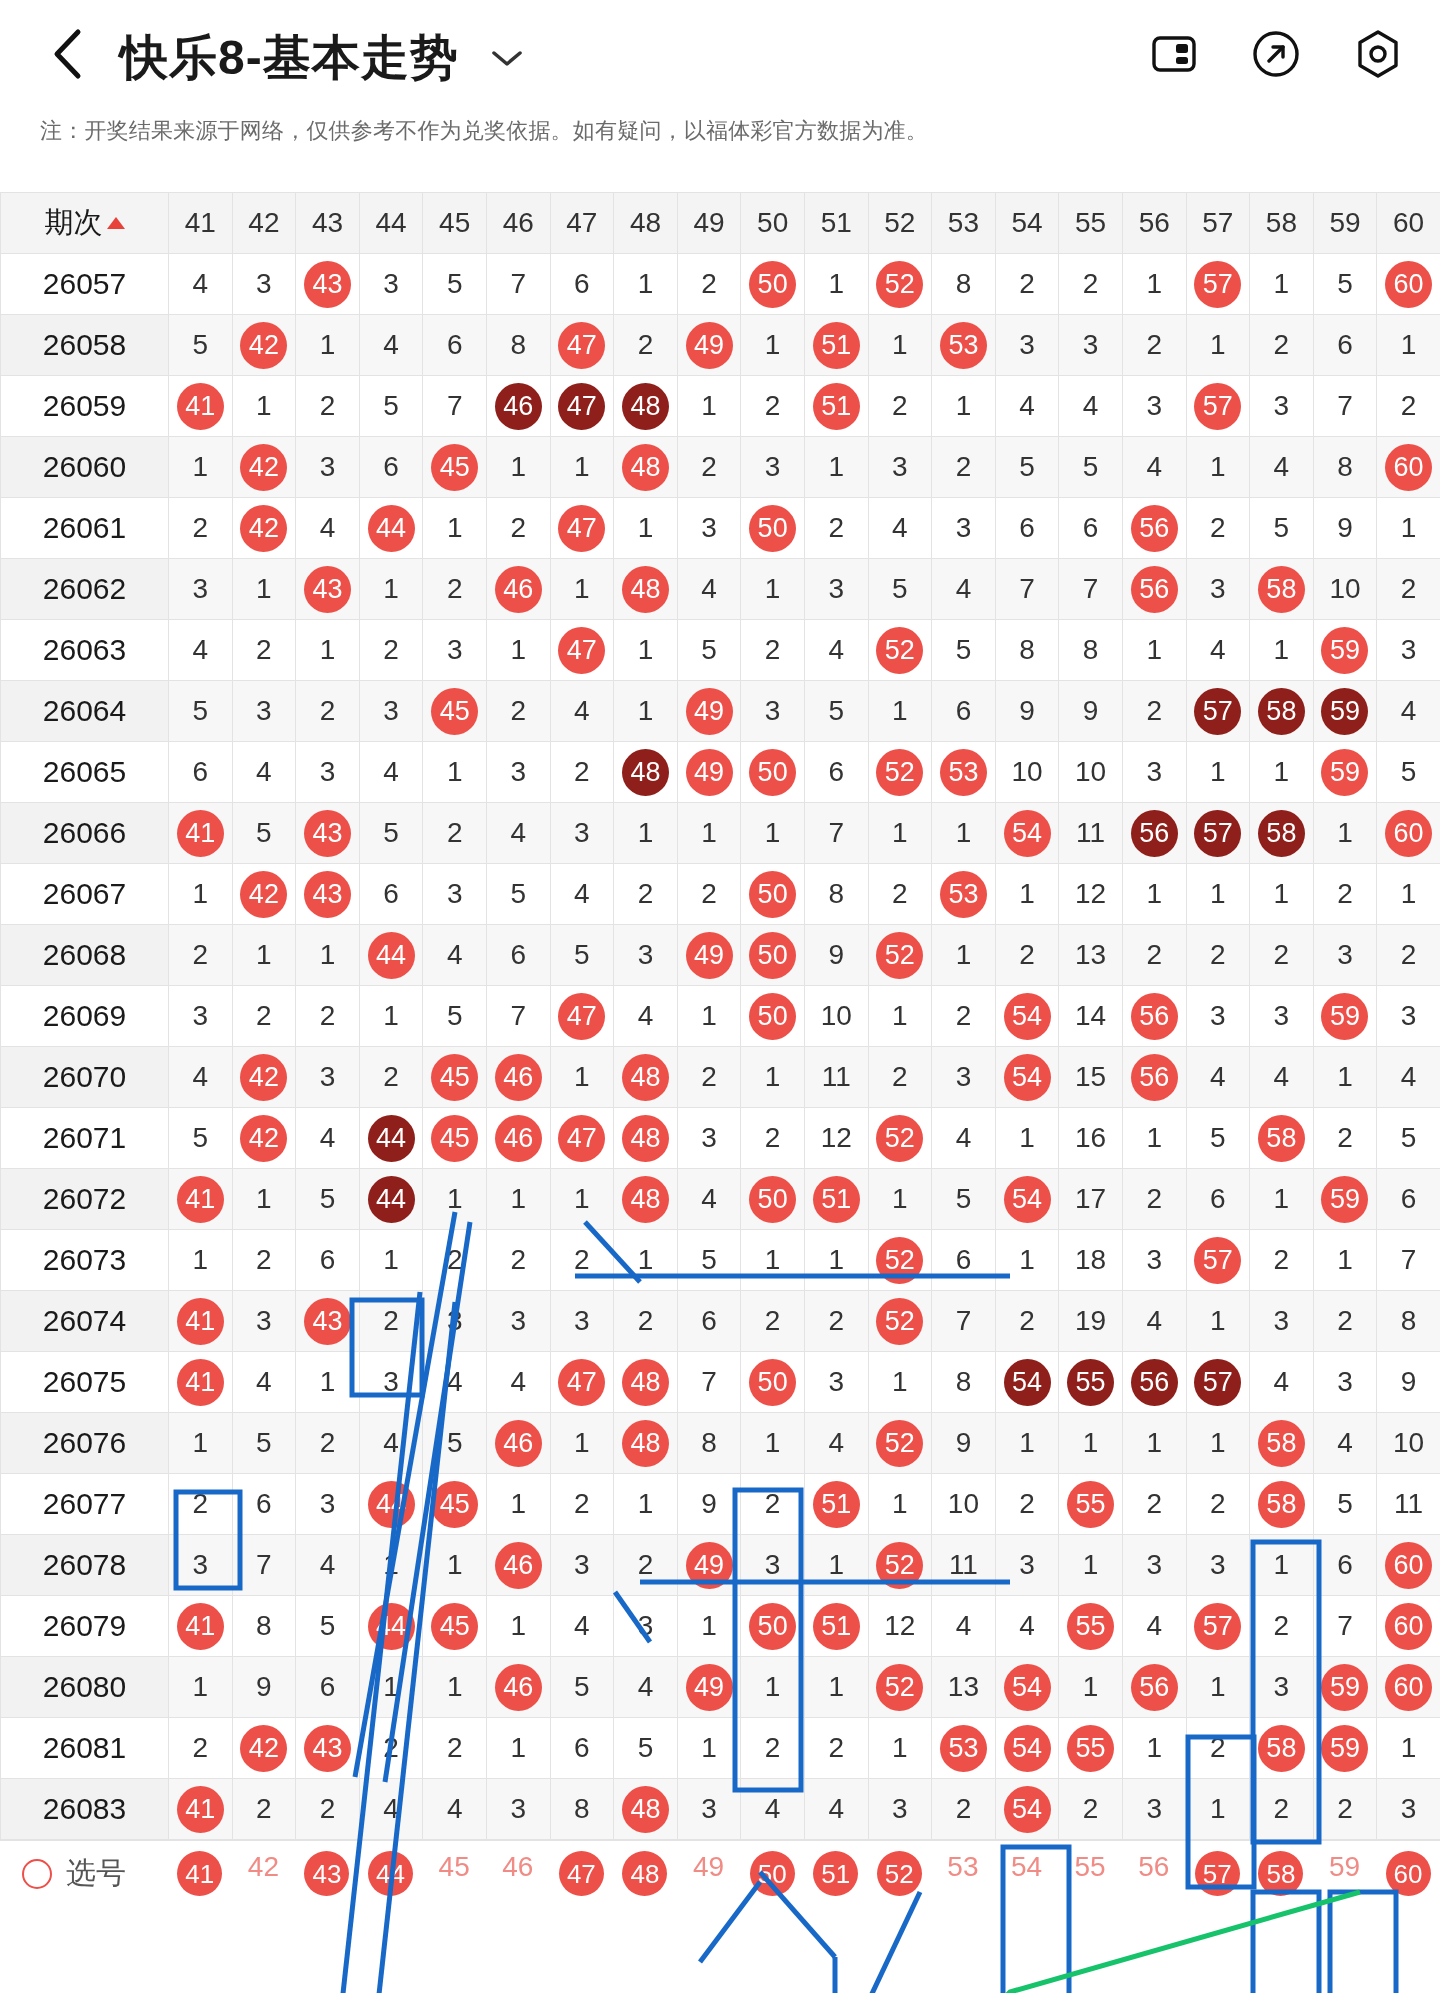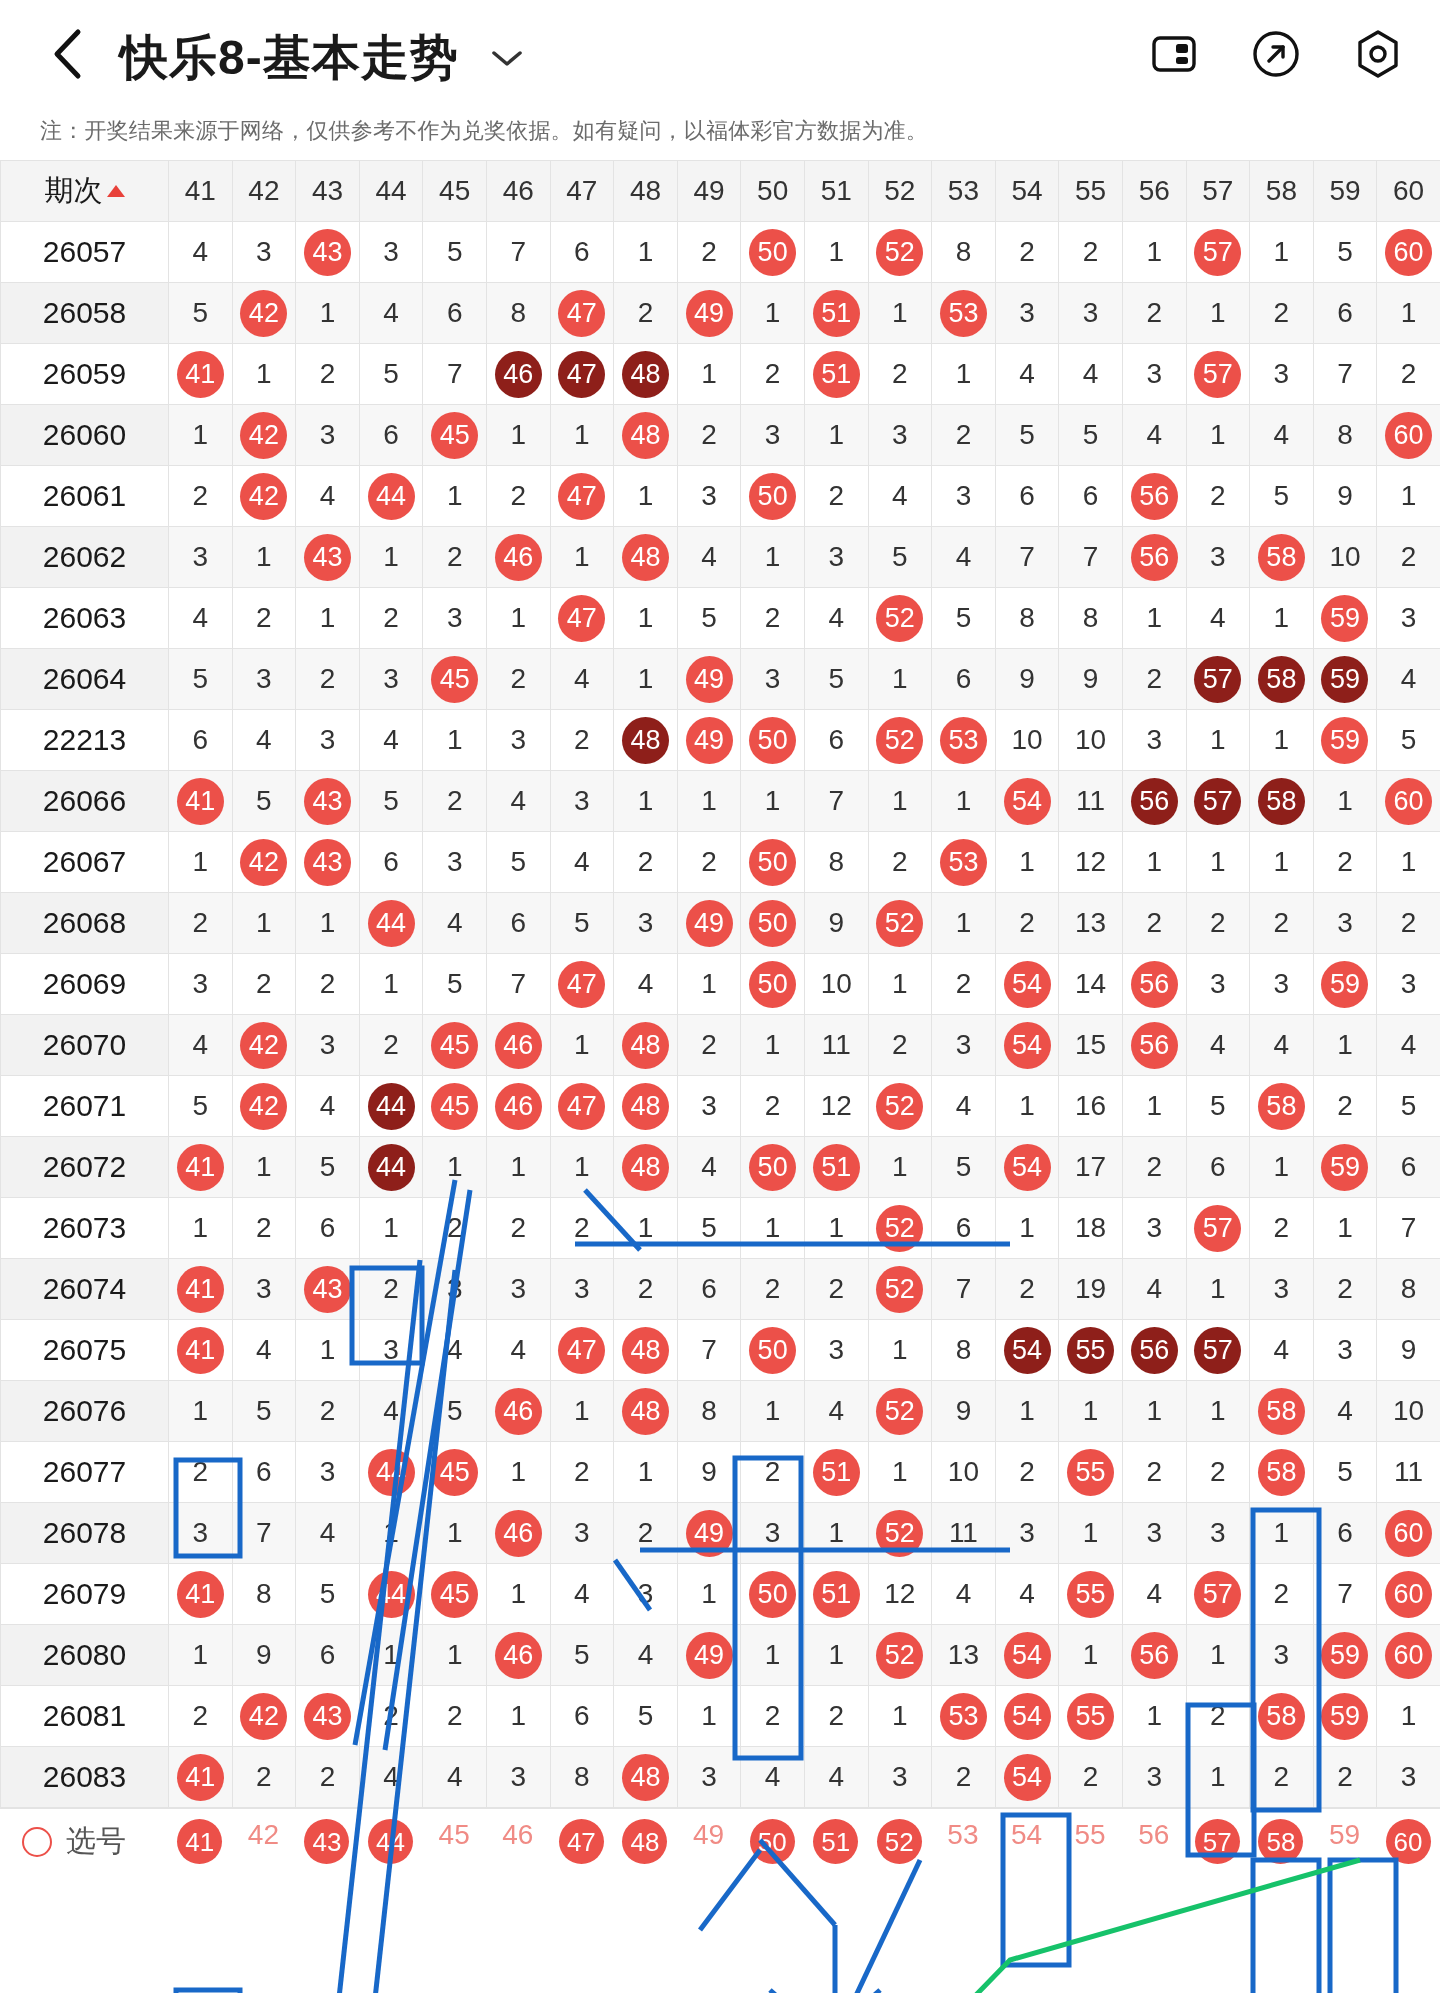--- a/index.html
+++ b/index.html
@@ -46,21 +46,21 @@
   
   .note {
     font-size: 22px;
     color: #6b6b6b;
     padding: 8px 40px 14px 40px;
     letter-spacing: 0.2px;
     white-space: nowrap;
   }
 
   
-  .table-area { position: relative; }
+  .table-area { position: relative; margin-top: 32px; }
   table.trend {
     border-collapse: collapse;
     width: 1440px;
     table-layout: fixed;
   }
   table.trend th, table.trend td {
     border: 1px solid #e3e3e3;
     text-align: center;
     font-size: 28px;
     color: #333;
@@ -427,21 +427,21 @@
             <td>6</td>
             <td>9</td>
             <td>9</td>
             <td>2</td>
             <td><span class="ball hot">57</span></td>
             <td><span class="ball hot">58</span></td>
             <td><span class="ball hot">59</span></td>
             <td>4</td>
           </tr>
           <tr>
-            <td class="issue">22213</td>
+            <td class="issue">26065</td>
             <td>6</td>
             <td>4</td>
             <td>3</td>
             <td>4</td>
             <td>1</td>
             <td>3</td>
             <td>2</td>
             <td><span class="ball hot">48</span></td>
             <td><span class="ball hit">49</span></td>
             <td><span class="ball hit">50</span></td>

